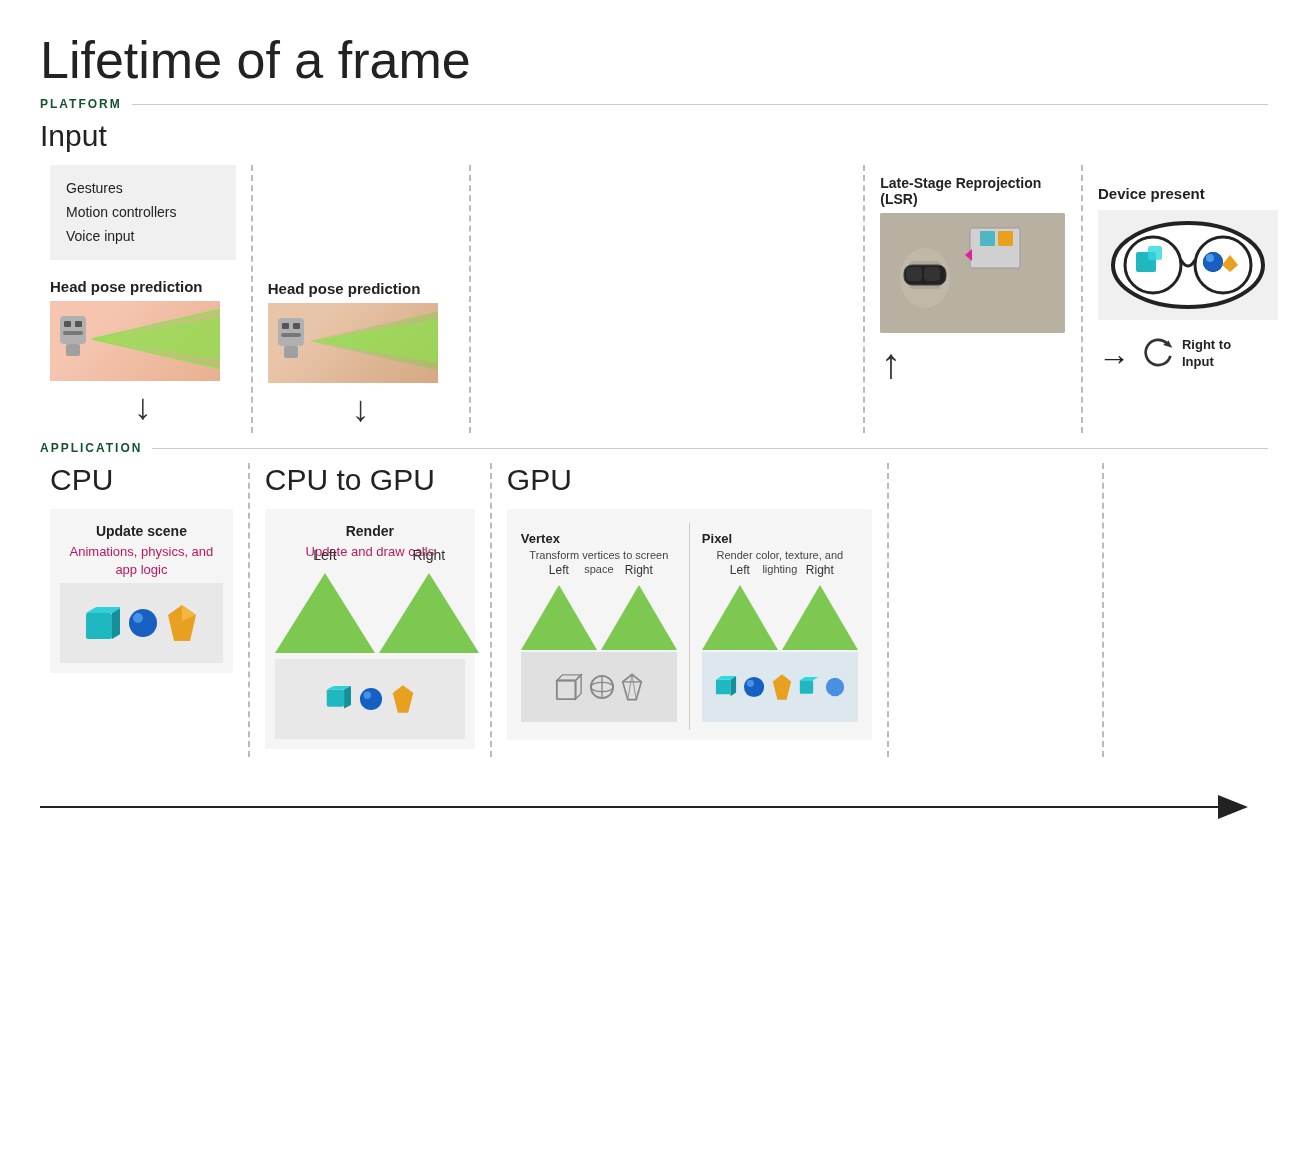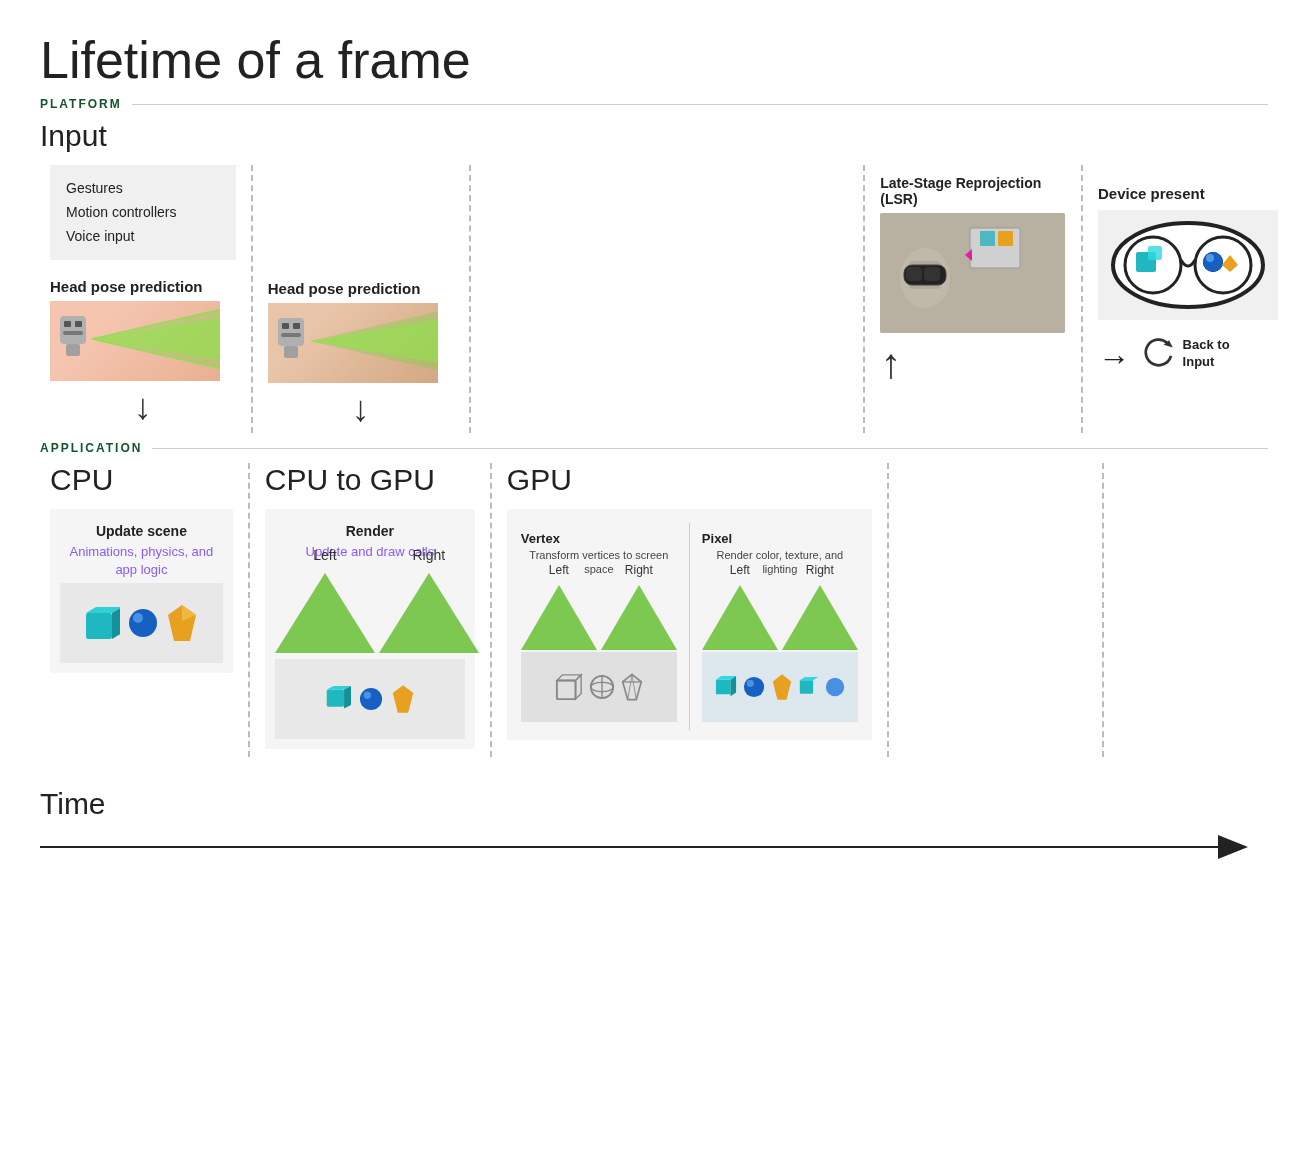--- a/index.html
+++ b/index.html
@@ -85,21 +85,21 @@
     }
     .card-title {
       font-weight: 700;
       font-size: 14px;
       text-align: center;
       margin-bottom: 4px;
     }
     .card-sub {
       font-size: 13px;
       text-align: center;
-      color: #8b5cf6;
+      color: #be185d;
       line-height: 1.4;
     }
     .triangles-row {
       display: flex;
       justify-content: space-around;
       align-items: flex-end;
       margin-top: 12px;
       gap: 4px;
     }
     .triangle-wrap {
@@ -409,21 +409,21 @@
         </svg>
       </div>
 
       <div style="display:flex;align-items:center;gap:8px;margin-top:14px;">
         <div style="font-size:32px;color:#222;">→</div>
 
         <svg viewBox="0 0 40 40" width="40" height="40">
           <path d="M32,8 A14,14 0 1,0 36,22" stroke="#333" stroke-width="3" fill="none"></path>
           <polygon points="34,5 28,10 38,13" fill="#333"></polygon>
         </svg>
-        <div style="font-size:13px;font-weight:600;line-height:1.3;">Back to Input</div>
+        <div style="font-size:13px;font-weight:600;line-height:1.3;">Right to Input</div>
       </div>
     </div>
   </div>
 </div>
 
 <div class="section-label" style="margin-top:8px;">APPLICATION</div>
 
 <div class="app-cols">
 
   <div class="row-col" style="width:230px;">
@@ -599,18 +599,17 @@
   <div style="width:230px;padding:0 10px;">
   </div>
 
   <div style="width:2px;background:transparent;border-left:2px dashed #bbb;align-self:stretch;margin:0 5px;"></div>
 
   <div style="width:180px;padding:0 10px;">
   </div>
 </div>
 
 <div class="time-section">
-  <div class="time-title">Time</div>
   <div class="time-arrow">
     <div class="time-arrow-line"></div>
     <div class="time-arrow-head"></div>
   </div>
 </div>
 
 </body></html>

